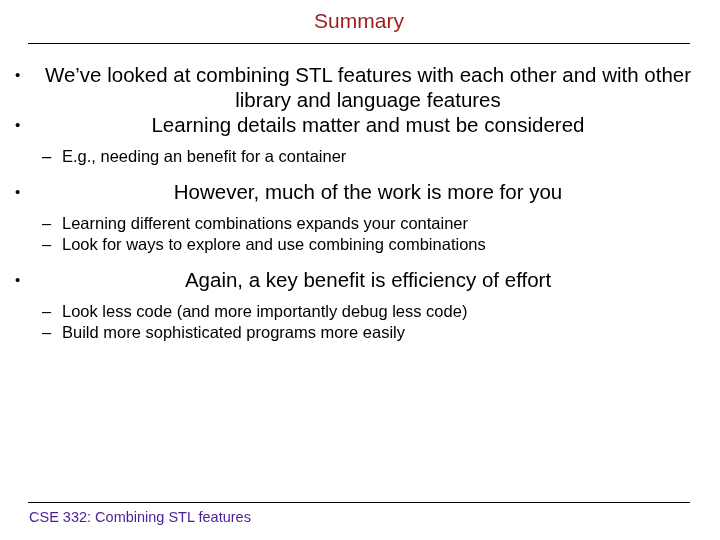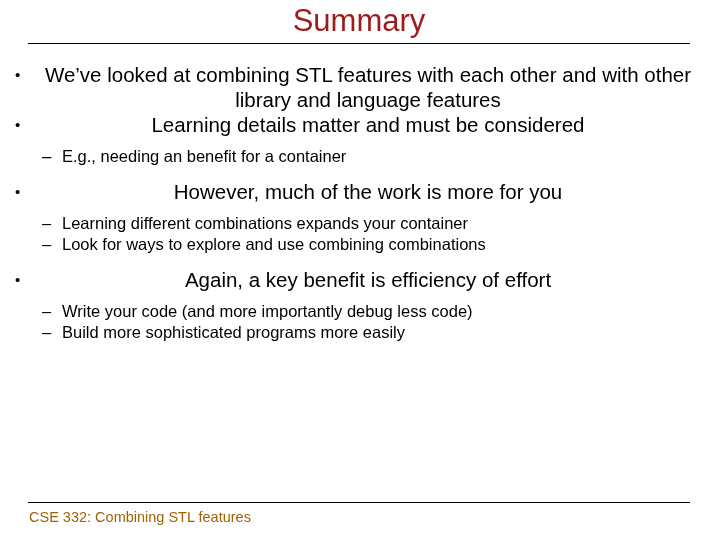--- a/index.html
+++ b/index.html
@@ -21,21 +21,21 @@
     box-sizing: border-box;
   }
 
   
   .slide-title {
     position: absolute;
     left: 28px;
     top: 6px;
     width: 662px;
     text-align: center;
-    font-size: 31px;
+    font-size: 21px;
     line-height: 29px;
     color: #9e1b1b;
     white-space: nowrap;
   }
 
   
   .rule {
     position: absolute;
     left: 28px;
     width: 662px;
@@ -96,21 +96,21 @@
   .gap-after-l1-group { height: 9px; }
   .gap-after-l2-group { height: 11px; }
 
   
   .footer-text {
     position: absolute;
     left: 29px;
     top: 508px;
     font-size: 14.5px;
     line-height: 19px;
-    color: #a16207;
+    color: #4c1d95;
     white-space: nowrap;
   }
 </style>
 </head>
 <body>
 
 <div class="slide">
 
   <div class="slide-title">Summary</div>
 
@@ -162,21 +162,21 @@
 
     <div class="lvl1">
       <span class="marker">•</span>
       <span class="text">Again, a key benefit is efficiency of effort</span>
     </div>
 
     <div class="gap-after-l1-group"></div>
 
     <div class="lvl2">
       <span class="marker">–</span>
-      <span class="text">Write your code (and more importantly debug less code)</span>
+      <span class="text">Look less code (and more importantly debug less code)</span>
     </div>
 
     <div class="lvl2">
       <span class="marker">–</span>
       <span class="text">Build more sophisticated programs more easily</span>
     </div>
 
   </div>
 
   <div class="rule rule-bottom"></div>

